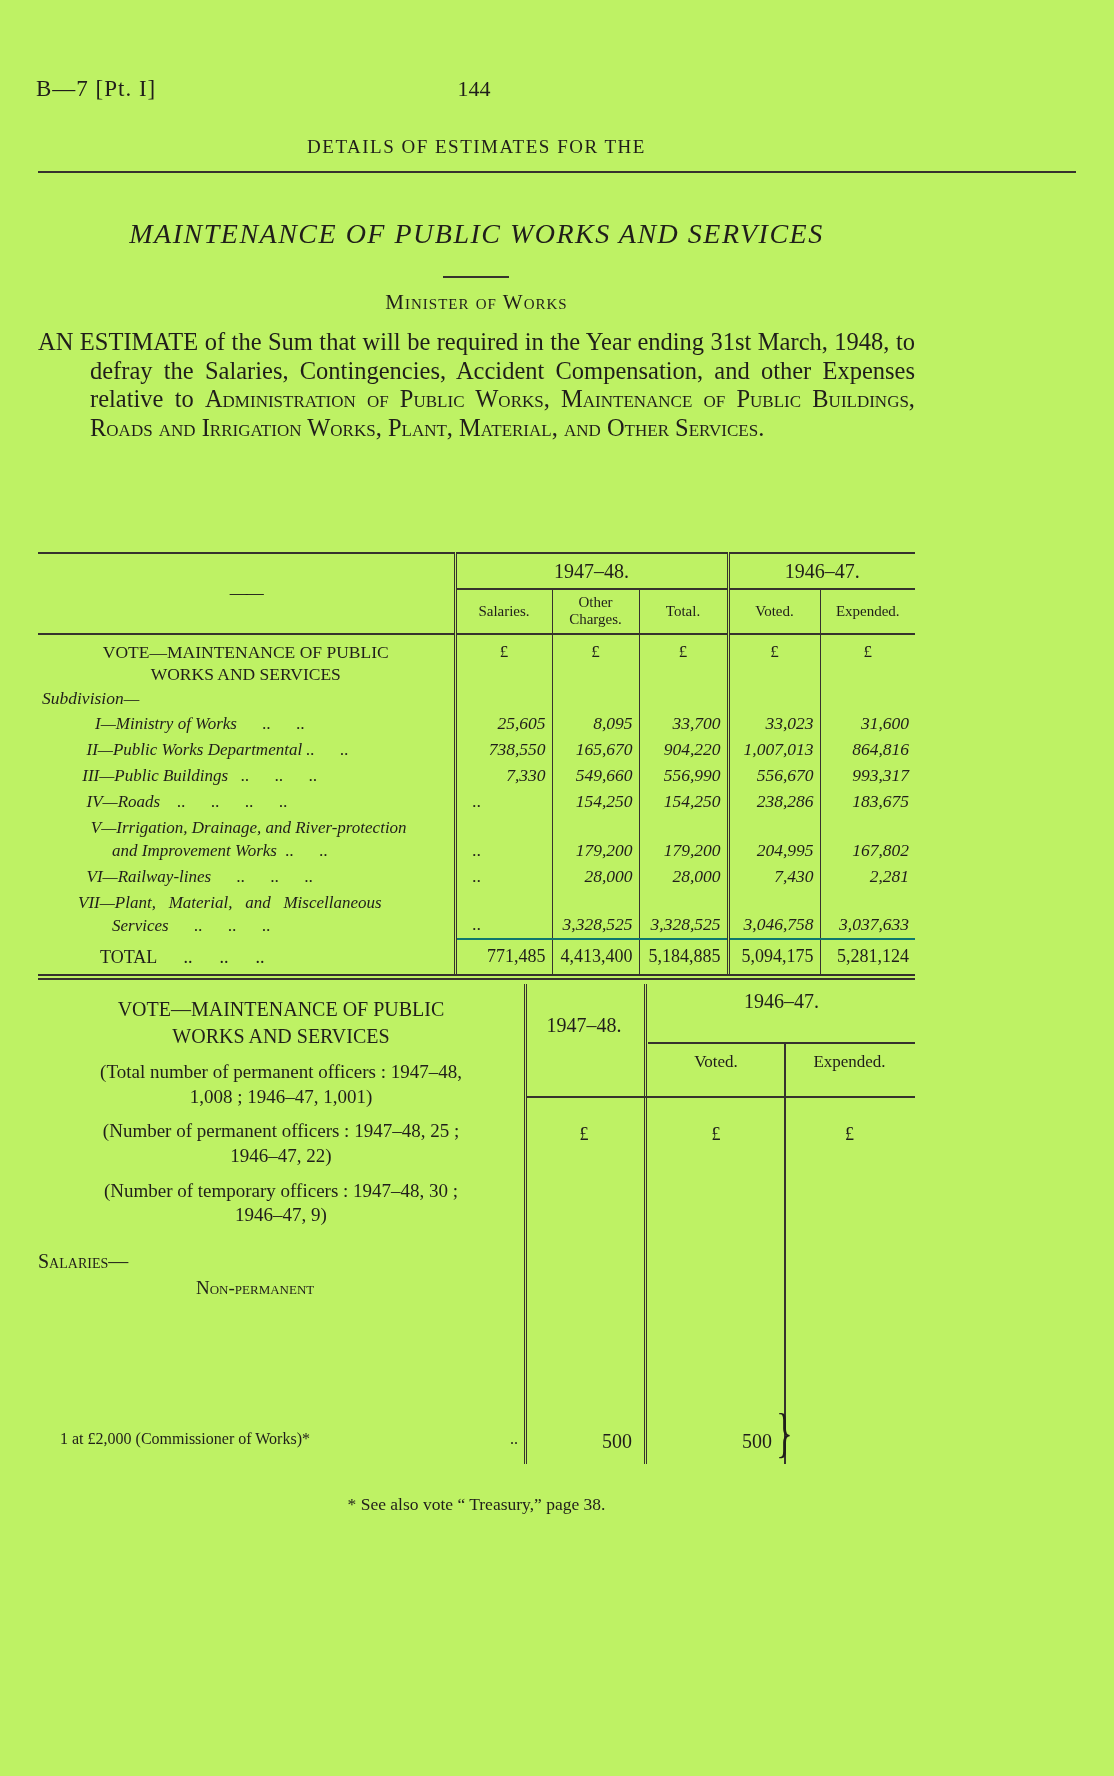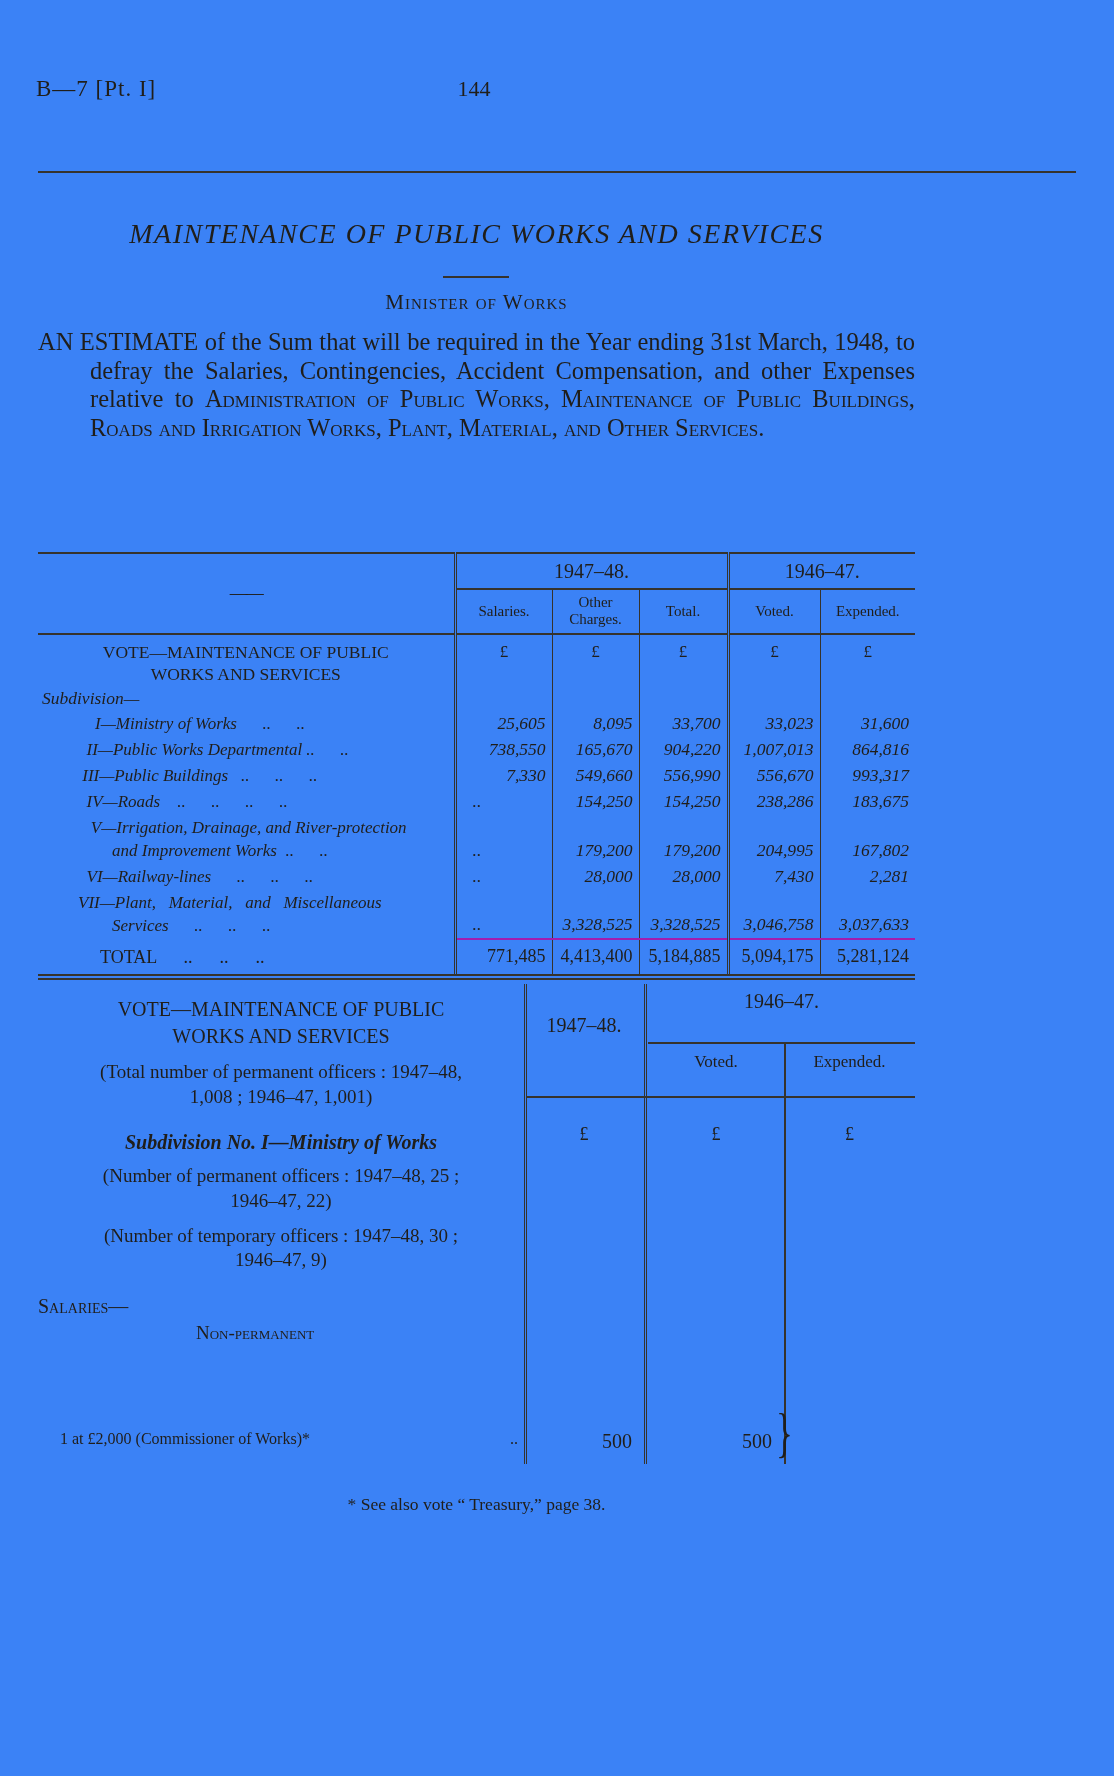--- a/index.html
+++ b/index.html
@@ -1,19 +1,19 @@
 <!DOCTYPE html>
 <html><head>
 <meta charset="utf-8">
 <style>
   * { box-sizing: border-box; }
   html,body { margin:0; padding:0; background:#cfccc5; }
   .page {
     position:relative; width:1114px; height:1776px;
-    background:#3b82f6; color:#201e1a; overflow:hidden;
+    background:#bef264; color:#201e1a; overflow:hidden;
     font-family:"Liberation Serif","DejaVu Serif",serif;
   }
   .sc { font-variant: small-caps; }
   .pw { white-space: pre-wrap; }
   .pl { white-space: pre-line; }
 
   
   .doc-ref { position:absolute; left:36px; top:76px; font-size:23px; letter-spacing:1px; }
   .page-num { position:absolute; left:428px; top:76px; width:92px; text-align:center; font-size:22px; }
   .running-title { position:absolute; left:38px; top:136px; width:877px; text-align:center; font-size:19px; letter-spacing:1.5px; }
@@ -41,21 +41,21 @@
     padding:4px 2px; line-height:1.15; vertical-align:middle; }
   td.vote-cell { text-align:center; font-size:17.5px; line-height:1.3; padding-top:6px; vertical-align:top; }
   td.pound { text-align:center; font-size:17px; vertical-align:top; padding-top:7px; }
   td.subdiv { font-style:italic; font-size:17.5px; padding-left:4px; }
   td.lbl { font-style:italic; font-size:17px; line-height:1.38; padding-left:40px; vertical-align:bottom; }
   td.num { font-style:italic; font-size:17.5px; text-align:right; vertical-align:bottom;
     padding-right:6px; line-height:1.38; }
   td.blank { text-align:left; padding-left:16px; }
   .total-row td { font-style:normal; }
   .total-row .num { font-style:normal; font-size:18px; padding-top:4px; padding-bottom:6px; }
-  .total-row .bt { border-top:2px solid #a21caf; }
+  .total-row .bt { border-top:2px solid #0f766e; }
   td.total-lbl { padding-left:62px; font-size:18px; padding-top:4px; }
 
   
   .vote-block { position:absolute; left:38px; top:984px; width:877px; height:480px; }
   .vote-block .vline { position:absolute; top:0; bottom:0; width:0; }
   .vl-a { left:486px; border-left:3px double #36332d; }
   .vl-b { left:606px; border-left:3px double #36332d; }
   .vote-block .vl-c { left:746px; top:58px; border-left:2px solid #36332d; }
   .hline { position:absolute; border-top:2px solid #36332d; }
   .hl-a { left:610px; top:58px; width:267px; }
@@ -81,20 +81,21 @@
     transform:scaleX(0.65); transform-origin:left center; }
   .footnote { position:absolute; left:38px; top:1494px; width:877px; text-align:center; font-size:17.5px; }
 </style>
 </head>
 <body>
 
 <div class="page">
 
   <div class="doc-ref">B—7 [Pt. I]</div>
   <div class="page-num">144</div>
+  <div class="running-title">DETAILS OF ESTIMATES FOR THE</div>
   <div class="header-rule"></div>
 
   <h1 class="main-title">MAINTENANCE OF PUBLIC WORKS AND SERVICES</h1>
   <div class="title-rule"></div>
   <div class="subtitle sc">Minister of Works</div>
 
   <p class="estimate"><span>AN ESTIMATE of the Sum that will be required in the Year ending 31st March, 1948, to defray the Salaries, Contingencies, Accident Compensation, and other Expenses relative to </span><span class="sc">Administration of Public Works, Maintenance of Public Buildings, Roads and Irrigation Works, Plant, Material, and Other Services.</span></p>
 
 
   <table class="summary">
@@ -221,21 +222,20 @@
     <div class="vt-exp">Expended.</div>
     <div class="vt-p1">£</div>
     <div class="vt-p2">£</div>
     <div class="vt-p3">£</div>
 
     <div class="vt-stub">
       <div class="vh pl">VOTE—MAINTENANCE OF PUBLIC
 WORKS AND SERVICES</div>
       <div class="off pl">(Total number of permanent officers :  1947–48,
 1,008 ;  1946–47, 1,001)</div>
-      <div class="subh">Subdivision No. I—Ministry of Works</div>
       <div class="off pl">(Number of permanent officers :  1947–48, 25 ;
 1946–47, 22)</div>
       <div class="off pl">(Number of temporary officers :  1947–48, 30 ;
 1946–47, 9)</div>
       <div class="sal sc">Salaries—</div>
       <div class="np sc">Non-permanent</div>
     </div>
 
     <div class="salary-line">
       <span>1 at £2,000 (Commissioner of Works)*</span>

